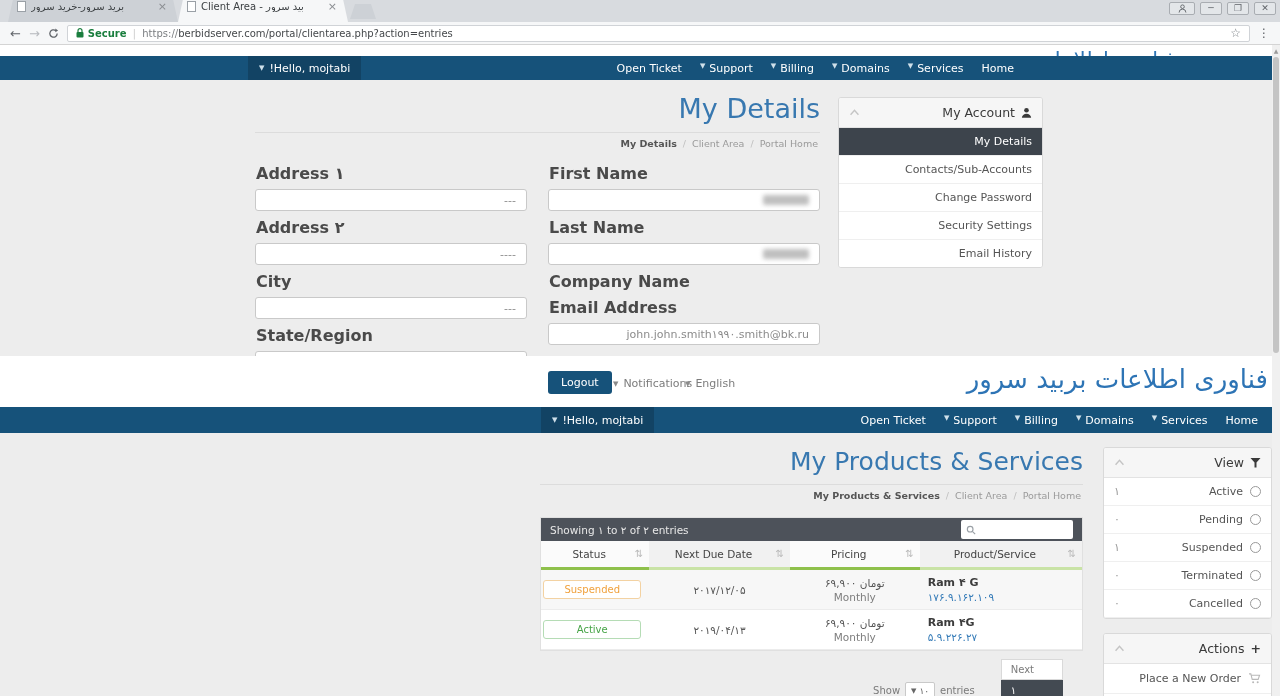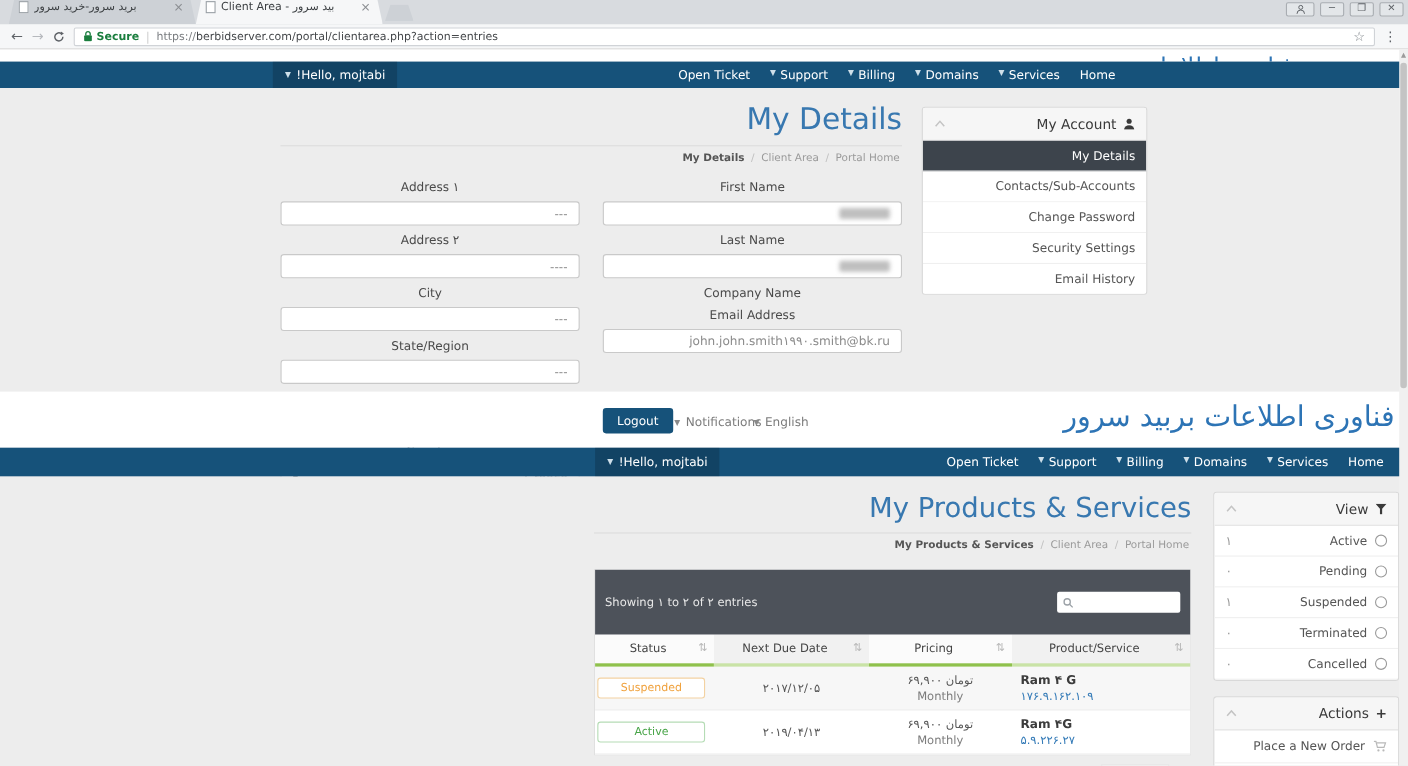--- a/index.html
+++ b/index.html
@@ -53,21 +53,21 @@
   .section2 { background:#ededed; position:relative; height:263px; }
 
   h1.pagetitle { font-weight:normal; color:#3878b0; text-align:right; font-size:27px; border-bottom:1px solid #dcdcdc; padding-bottom:8px; }
   .breadcrumb { text-align:right; font-size:9.5px; color:#9a9a9a; padding:5px 2px 0; }
   .breadcrumb .bc-active { color:#555; font-weight:bold; }
   .bc-sep { margin:0 6px; color:#c0c0c0; }
 
   .form-area { position:absolute; left:255px; top:13px; width:565px; }
   .form-grid { direction:rtl; display:grid; grid-template-columns:272px 272px; column-gap:21px; margin-top:8px; }
   .fgroup { margin-bottom:5px; }
-  .flabel { font-size:11px; font-weight:normal; color:#4a4a4a; text-align:center; margin:7px 1px 6px; }
+  .flabel { font-size:16px; font-weight:bold; color:#4a4a4a; text-align:left; margin:7px 1px 6px; }
   .fbox { height:22px; background:#fff; border:1px solid #c9c9c9; border-radius:3px; display:flex; align-items:center; padding:0 10px; font-size:11px; color:#8b8b8b; direction:ltr; justify-content:flex-end; }
   .fbox.select { justify-content:space-between; }
   .fbox .selcaret { font-size:7px; color:#555; }
   .blurblock { display:inline-block; width:46px; height:10px; background:#bfbfbf; border-radius:2px; filter:blur(2px); }
   .notify-line { direction:rtl; display:flex; align-items:center; gap:6px; font-size:11px; color:#6b6b6b; margin-top:2px; }
   .checkbox { width:10px; height:10px; border:1px solid #b5b5b5; background:#fdfdfd; border-radius:1px; flex:0 0 auto; }
 
   
   .panel { background:#fff; border:1px solid #d9d9d9; border-radius:3px; overflow:hidden; }
   .panel-head { background:#f6f6f6; border-bottom:1px solid #e3e3e3; padding:7px 10px; display:flex; align-items:center; font-size:12.5px; color:#3a3a3a; }
@@ -88,21 +88,21 @@
   .dd { position:absolute; top:21px; font-size:11px; color:#7c7c7c; display:flex; gap:5px; align-items:center; }
   .dd .caret { color:#8a8a8a; }
   .dd-notifications { left:613px; }
   .dd-english { left:685px; }
   .brand { position:absolute; right:12px; top:8px; font-size:26px; color:#2d74b5; }
 
   
   .content2 { position:absolute; left:540px; top:14px; width:543px; }
   .content2 h1.pagetitle { font-size:25px; }
   .tablewrap { margin-top:16px; border:1px solid #e0e0e0; background:#fff; }
-  .tablebar { background:#4d525a; display:flex; align-items:center; justify-content:space-between; padding:20px 9px; }
+  .tablebar { background:#4d525a; display:flex; align-items:center; justify-content:space-between; padding:2px 9px; }
   .showing { color:#e8e8e8; font-size:10.5px; }
   .searchbox { width:112px; height:19px; background:#fff; border-radius:2px; display:flex; align-items:center; padding:0 5px; gap:4px; }
   .t-grid { direction:rtl; display:grid; grid-template-columns:30% 24% 26% 20%; }
   .th { position:relative; text-align:center; font-size:10.5px; color:#444; padding:7px 18px 7px 6px; }
   .th .sort { position:absolute; right:6px; top:7px; color:#b9b9b9; font-size:10px; }
   .th:nth-child(odd) { background:#f1f1f1; border-bottom:3px solid #c9e3a6; }
   .th:nth-child(even){ background:#fbfbfb; border-bottom:3px solid #8fc14c; }
   .th.c-status { background:#fbfbfb; border-bottom:3px solid #8fc14c; }
   .trow { direction:rtl; display:grid; grid-template-columns:30% 24% 26% 20%; border-bottom:1px solid #ececec; }
   .trow.odd { background:#f7f7f7; }

